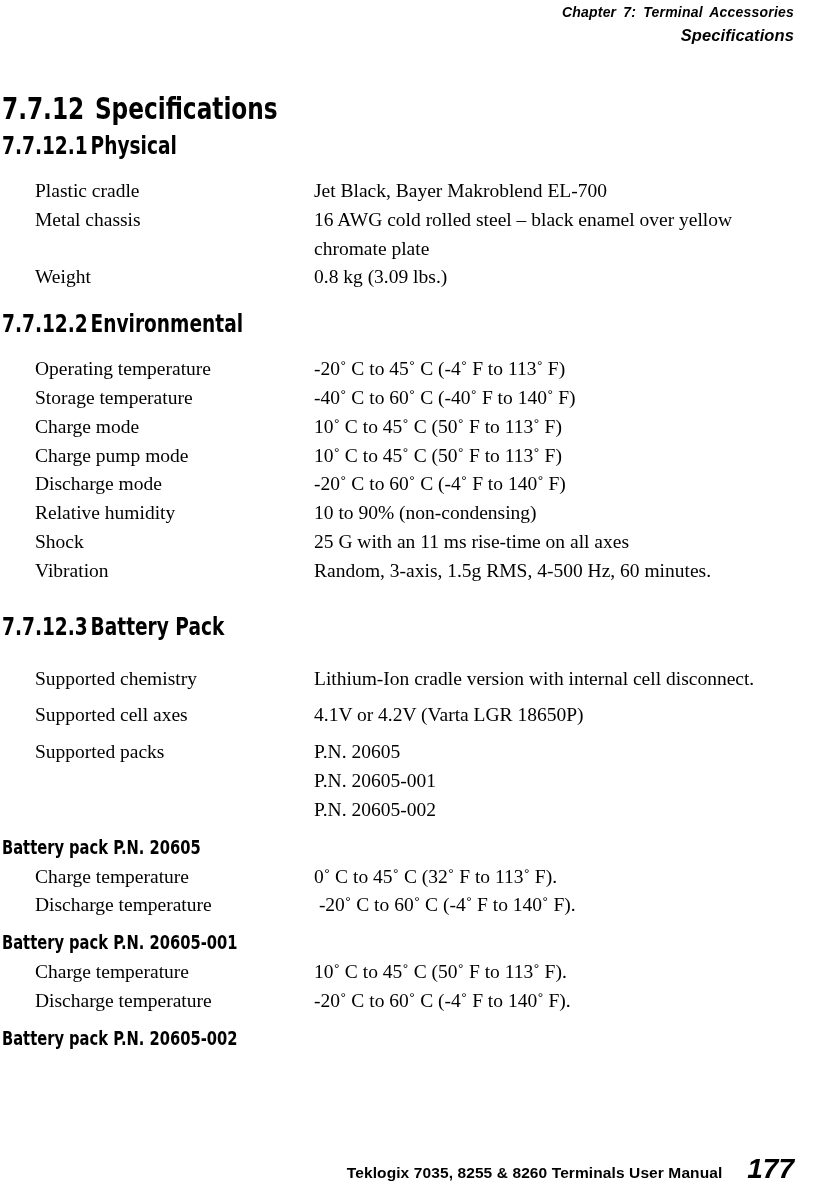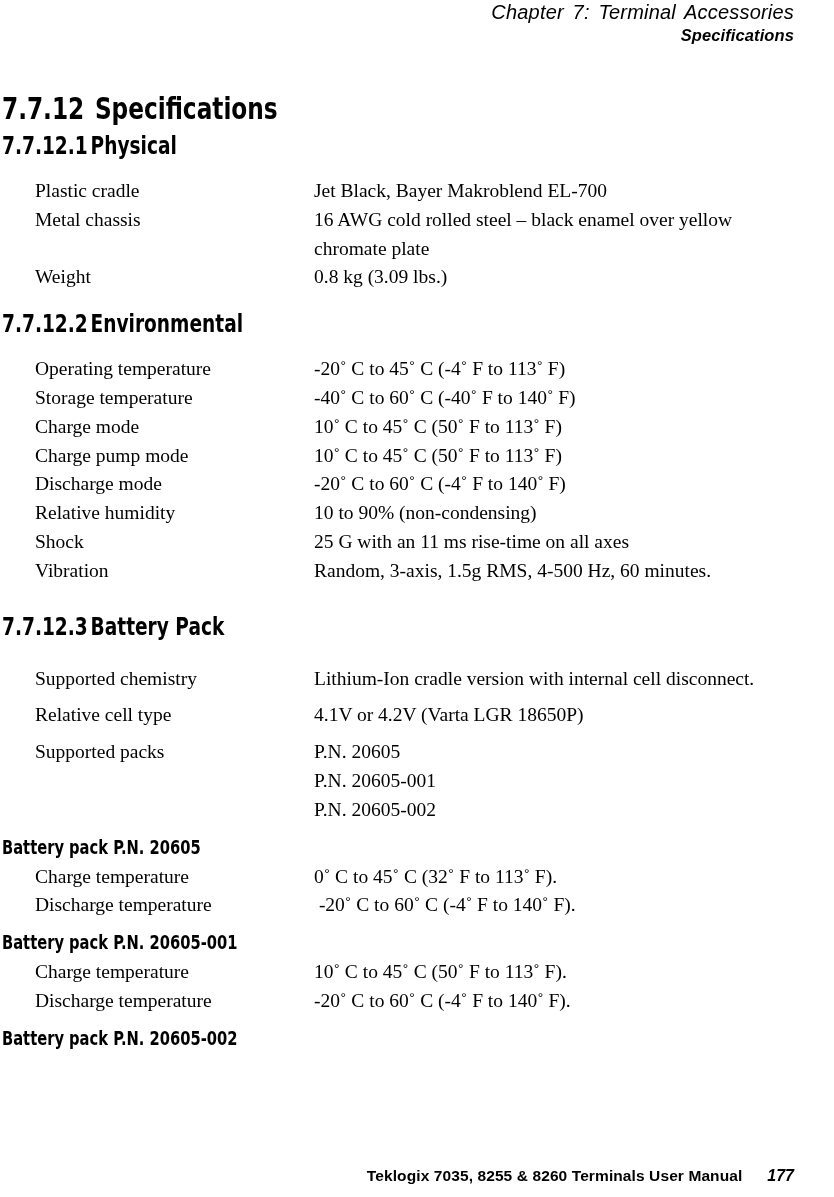--- a/index.html
+++ b/index.html
@@ -29,22 +29,22 @@
     position: absolute;
     top: 0px;
     left: 0;
     right: 40px;
     text-align: right;
     font-family: "Liberation Sans", "DejaVu Sans", sans-serif;
   }
   .running-header .hdr-line1 {
     display: block;
     font-style: italic;
-    font-weight: 400;
-    font-size: 20px;
+    font-weight: 700;
+    font-size: 14px;
     letter-spacing: 0.2px;
     line-height: 24px;
     word-spacing: 3px;
   }
   .running-header .hdr-line2 {
     display: block;
     font-style: italic;
     font-weight: 700;
     font-size: 16.5px;
     line-height: 22px;
@@ -210,21 +210,21 @@
     <div class="sec-block">
       <div class="h-sub"><span class="num">7.7.12.3</span><span>Battery  Pack</span></div>
       <div class="gap-md"></div>
       <table class="spec-table">
         <tbody>
           <tr class="loose">
             <td class="label">Supported chemistry</td>
             <td class="value">Lithium-Ion cradle version with internal cell disconnect.</td>
           </tr>
           <tr class="loose">
-            <td class="label">Relative cell type</td>
+            <td class="label">Supported cell axes</td>
             <td class="value">4.1V or 4.2V (Varta LGR 18650P)</td>
           </tr>
           <tr>
             <td class="label">Supported packs</td>
             <td class="value">P.N. 20605
 P.N. 20605-001
 P.N. 20605-002</td>
           </tr>
         </tbody>
       </table>
@@ -264,16 +264,16 @@
       <div class="gap-sm"></div>
 
       <div class="h-minor">Battery  pack  P.N. 20605-002</div>
     </div>
 
   </div>
 
   <div style="position:absolute; left:0; right:40px; bottom:12px; text-align:right; font-family:'Liberation Sans','DejaVu Sans',sans-serif;">
     <span style="font-weight:700; font-size:15.5px; letter-spacing:0.1px;">Teklogix 7035, 8255 &amp; 8260 Terminals User Manual</span>
     <span style="display:inline-block; width:16px;"></span>
-    <span style="font-style:italic; font-weight:700; font-size:16px;">177</span>
+    <span style="font-style:italic; font-weight:700; font-size:28px;">177</span>
   </div>
 
 </div>
 
 </body></html>

